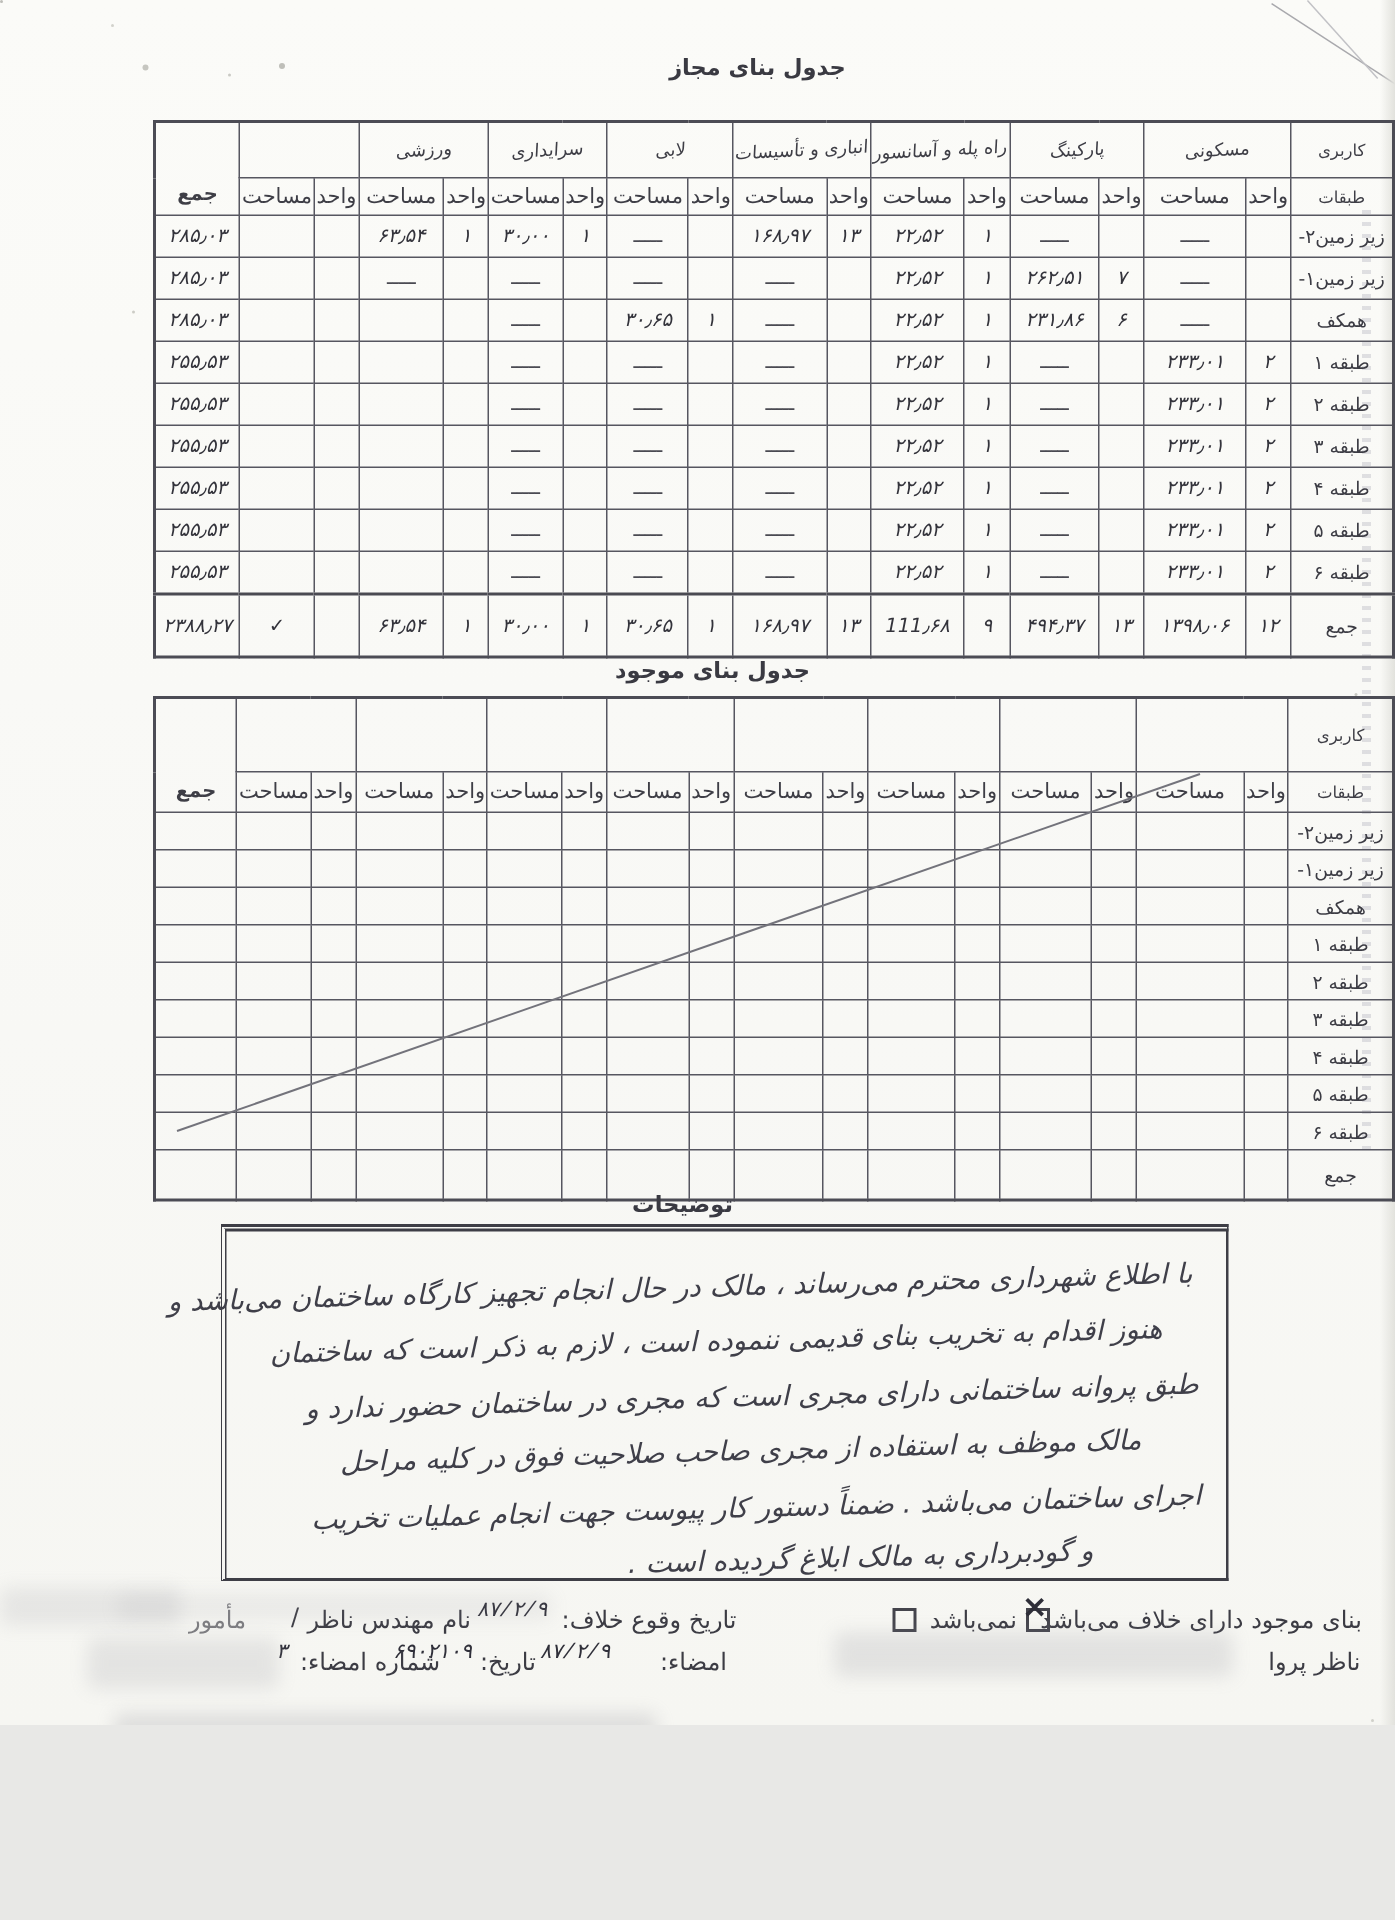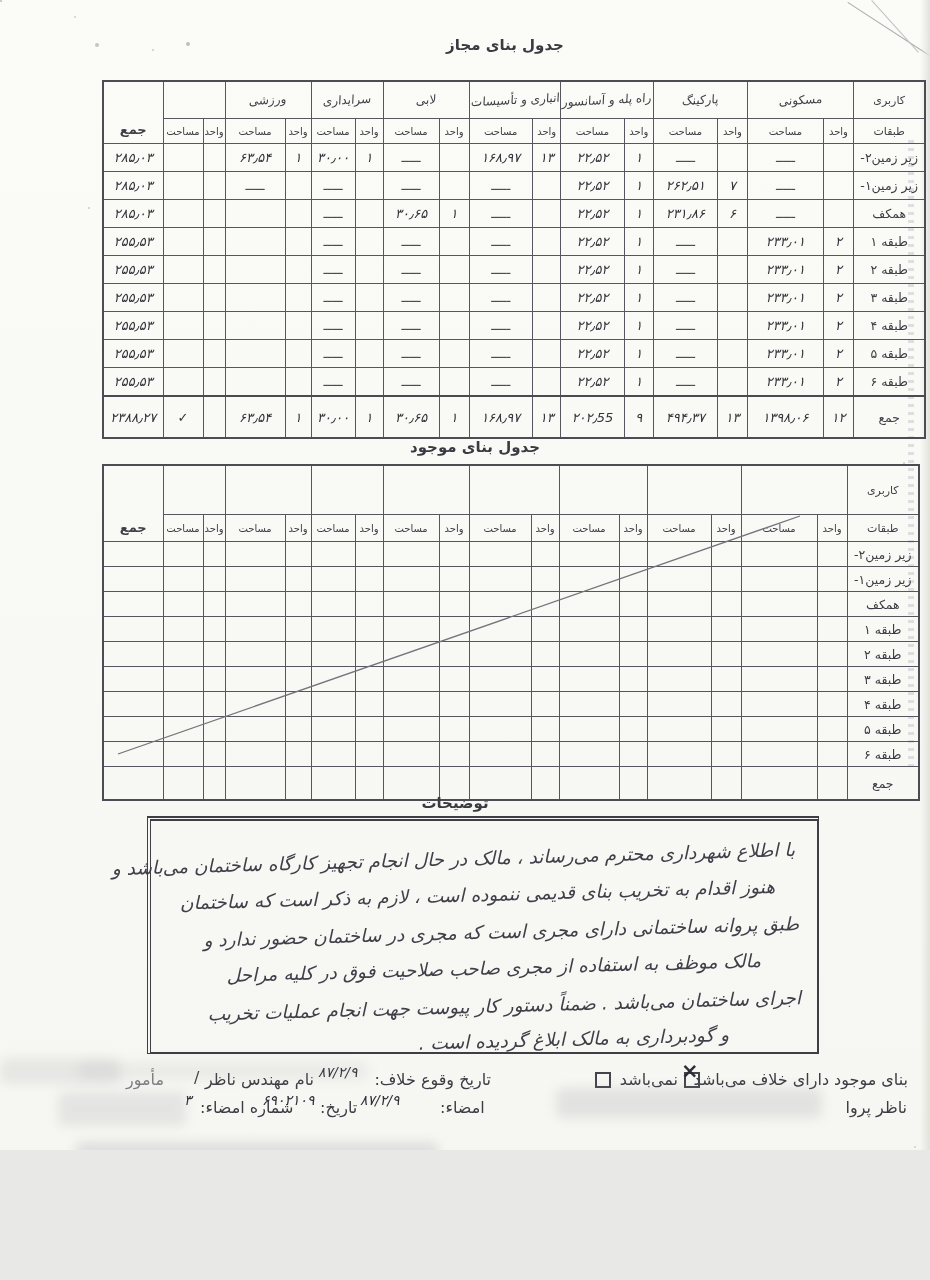--- a/index.html
+++ b/index.html
@@ -7,42 +7,42 @@
         background:linear-gradient(180deg,#fbfbf8 0%,#f8f8f5 60%,#f6f6f2 100%);
         font-family:"DejaVu Sans",sans-serif;color:#3c3c44;}
   .abs{position:absolute;}
   .title{font-weight:bold;font-size:15px;text-align:center;color:#3a3a42;}
   
   table{border-collapse:collapse;table-layout:fixed;direction:rtl;background:transparent;}
   td{border:1px solid #565660;overflow:hidden;white-space:nowrap;padding:0 1px;vertical-align:middle;}
   .doc-table{border:2px solid #4c4c55;}
   .hd{font-size:11px;text-align:center;color:#3e3e46;}
   .grp span{display:inline-block;font-size:12px;transform:rotate(-3deg) skewX(-6deg);}
-  .sub{font-size:10px;}
+  .sub{font-size:14px;}
   .rowlab{font-size:12.5px;text-align:center;}
   .grand{font-size:13px;font-weight:bold;vertical-align:bottom;padding-bottom:6px;text-align:center;}
   .val{font-size:13px;font-style:italic;color:#33333b;text-align:center;direction:ltr;}
   .dash{color:#4a4a52;font-style:normal;letter-spacing:-1px;}
   #t1 tr:first-child td{height:36px;}
   #t1 tr:nth-child(2) td{height:24px;}
   #t1 td{height:27px;}
   #t1 tr.sumrow td{height:40px;border-top:2px solid #4a4a52;}
   #t2 tr:first-child td{height:48px;}
   #t2 tr:nth-child(2) td{height:26px;}
   #t2 td{height:24px;}
   #t2 tr.sumrow td{height:32px;}
   
   .notes-box{left:147px;top:816px;width:672px;height:238px;
     border-width:5px 2px 2px 4px;border-style:double solid solid double;border-color:#3e3e46;
     padding:10px 16px 0 10px;box-sizing:border-box;direction:rtl;}
   .ln{font-size:18.5px;line-height:37px;font-style:italic;color:#3f3f49;text-align:right;
       transform:rotate(-1.6deg);transform-origin:right center;white-space:nowrap;}
   
   .flabel{font-size:16px;color:#3c3c44;direction:rtl;white-space:nowrap;}
-  .hw2{font-size:14px;font-style:italic;color:#30303a;direction:ltr;white-space:nowrap;}
+  .hw2{font-size:14px;font-style:italic;color:#30303a;direction:ltr;white-space:nowrap;font-family:Liberation Mono, monospace;}
   .cb{width:12px;height:12px;border:2px solid #44444c;}
   .cbx{font-size:21px;font-weight:bold;color:#2e2e38;line-height:10px;}
   
   .blur{background:#93939b;border-radius:5px;filter:blur(6px);}
   .vstrip{left:908px;top:140px;width:6px;height:630px;opacity:.45;
     background:repeating-linear-gradient(180deg,#bdbdc6 0 3px,transparent 3px 8px);}
   .edge-r{right:0;top:0;width:10px;height:1280px;background:linear-gradient(90deg,transparent,#e2e2dd);}
   .crease1{left:848px;top:2px;width:108px;height:0;border-top:1px solid #a9a9ad;
     transform:rotate(33deg);transform-origin:left top;}
   .crease2{left:872px;top:0;width:70px;height:0;border-top:1px solid #c2c2c6;
@@ -301,21 +301,21 @@
           <td class="val"></td>
           <td class="val">۲۵۵٫۵۳</td>
         </tr>
         <tr class="sumrow">
           <td class="rowlab">جمع</td>
           <td class="val">۱۲</td>
           <td class="val">۱۳۹۸٫۰۶</td>
           <td class="val">۱۳</td>
           <td class="val">۴۹۴٫۳۷</td>
           <td class="val">۹</td>
-          <td class="val">۲۰۲٫55</td>
+          <td class="val">111٫۶۸</td>
           <td class="val">۱۳</td>
           <td class="val">۱۶۸٫۹۷</td>
           <td class="val">۱</td>
           <td class="val">۳۰٫۶۵</td>
           <td class="val">۱</td>
           <td class="val">۳۰٫۰۰</td>
           <td class="val">۱</td>
           <td class="val">۶۳٫۵۴</td>
           <td class="val"></td>
           <td class="val">✓</td>

